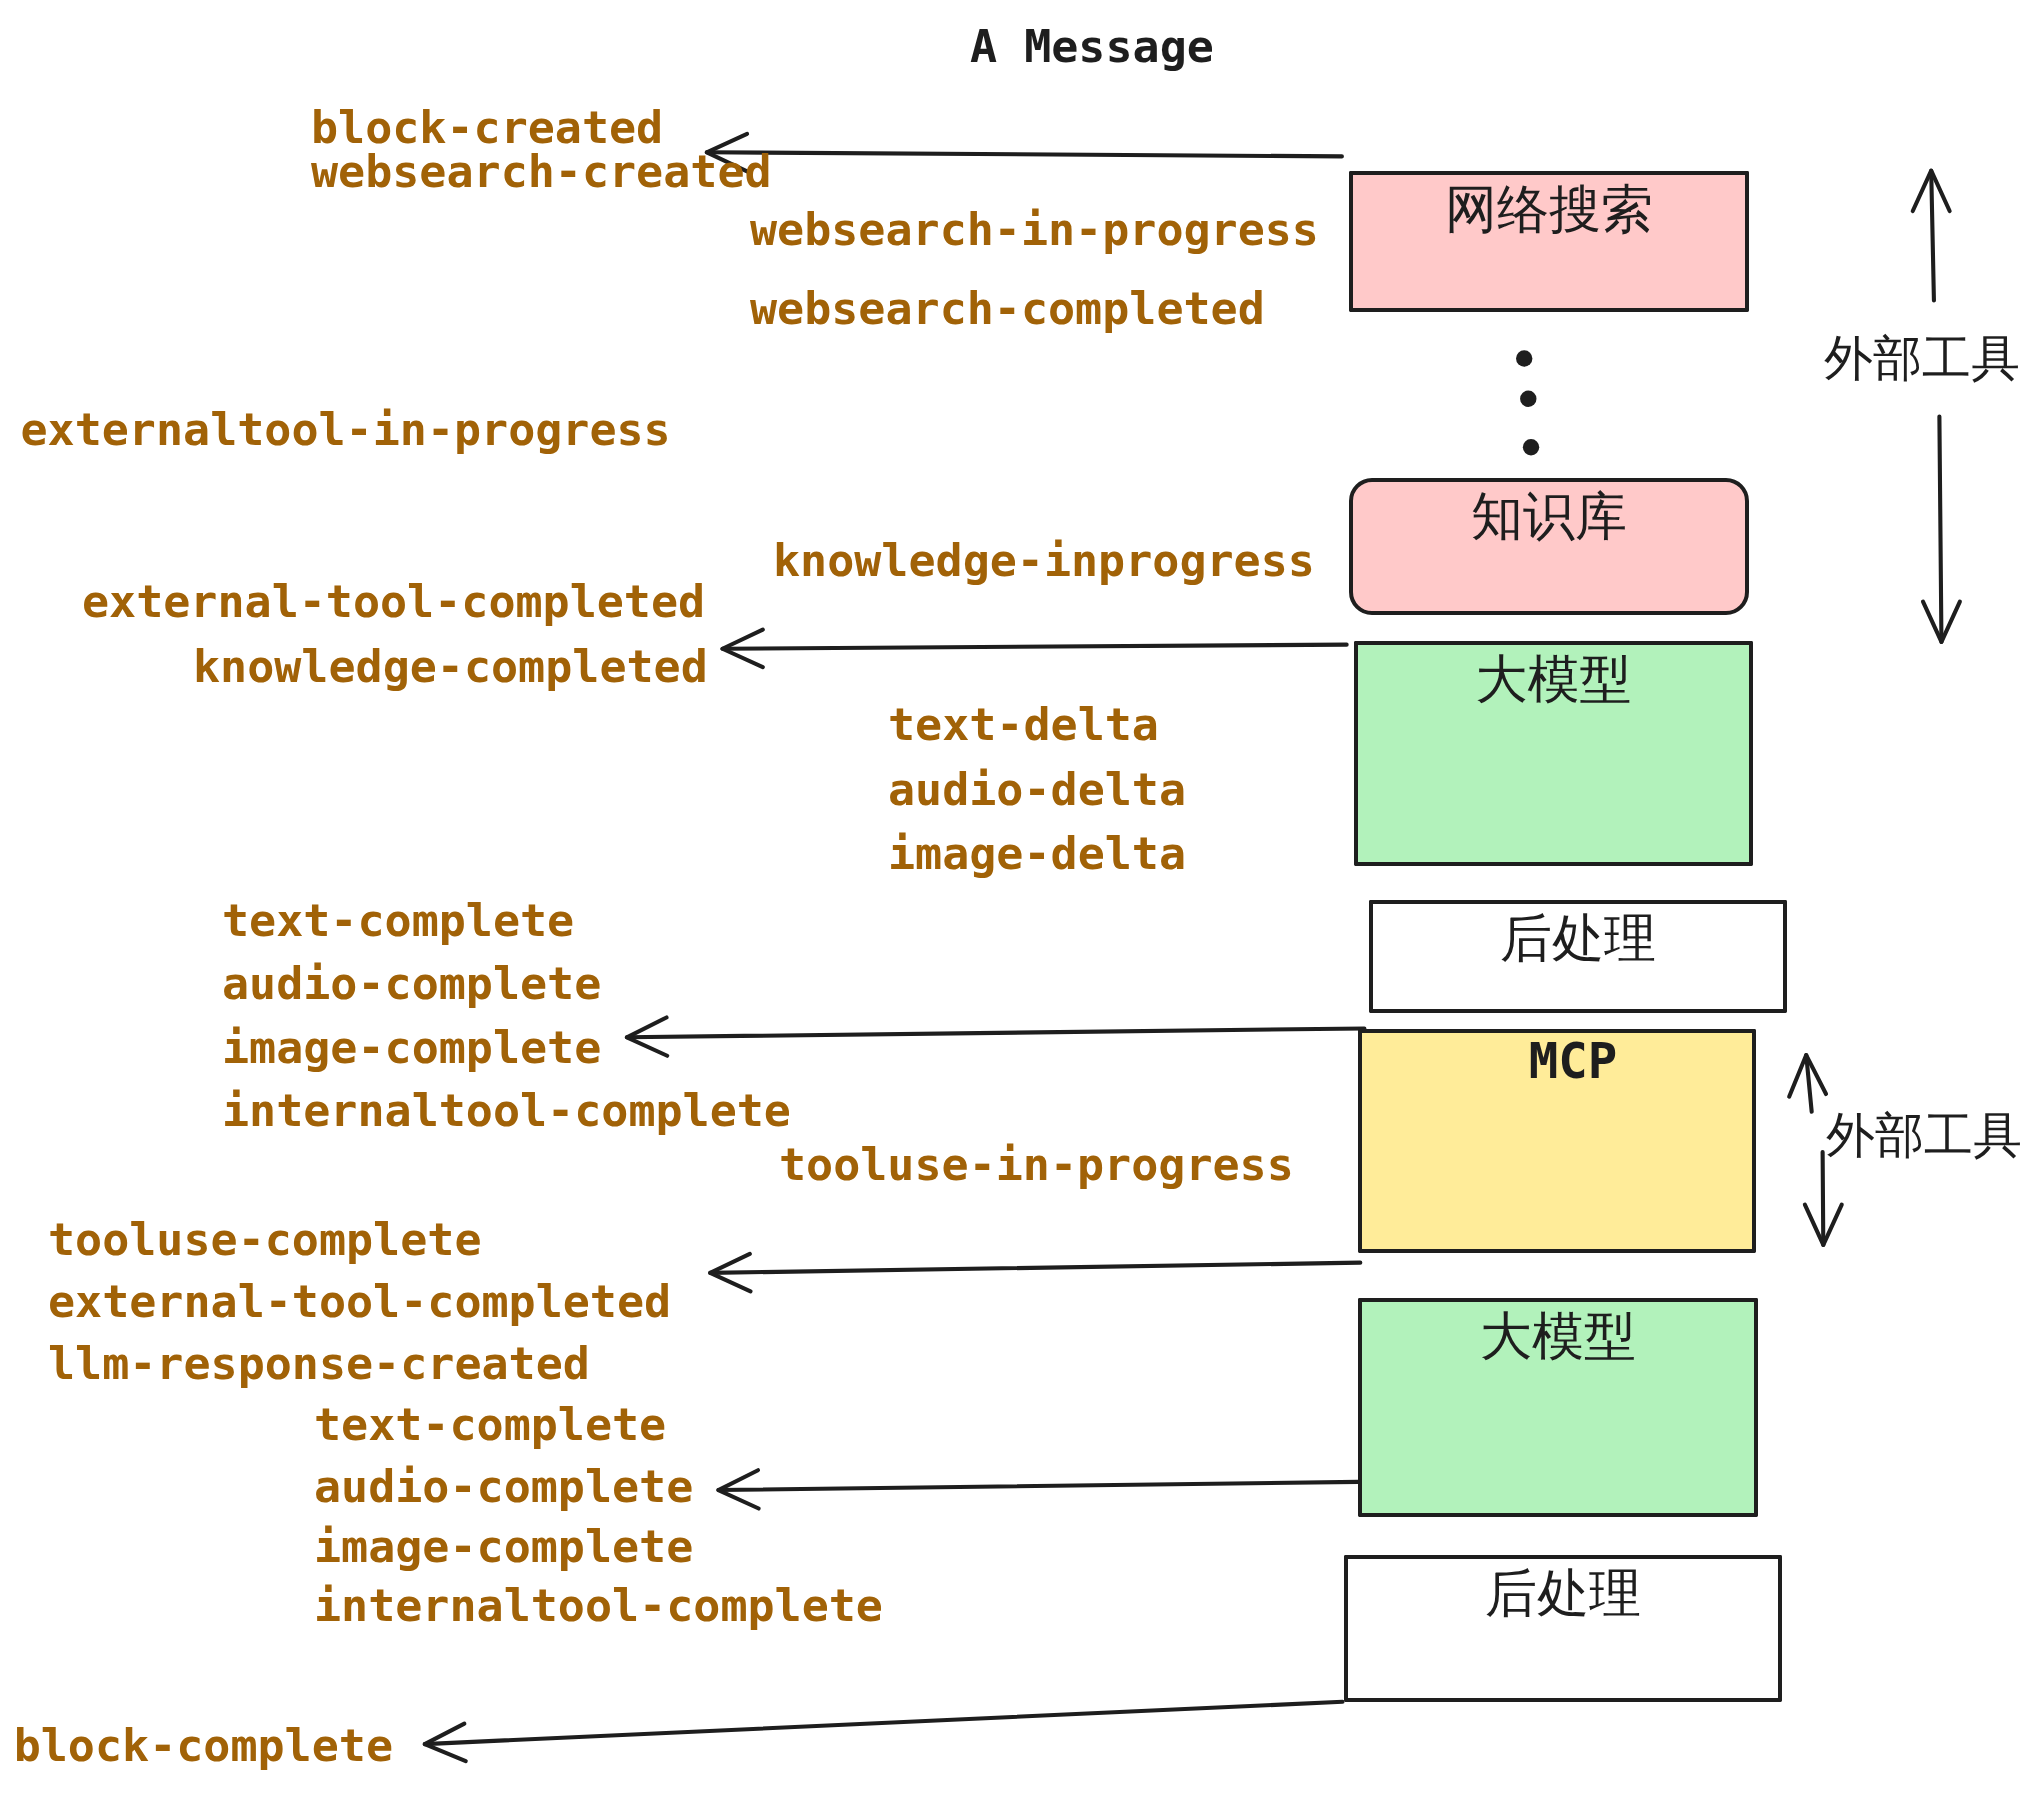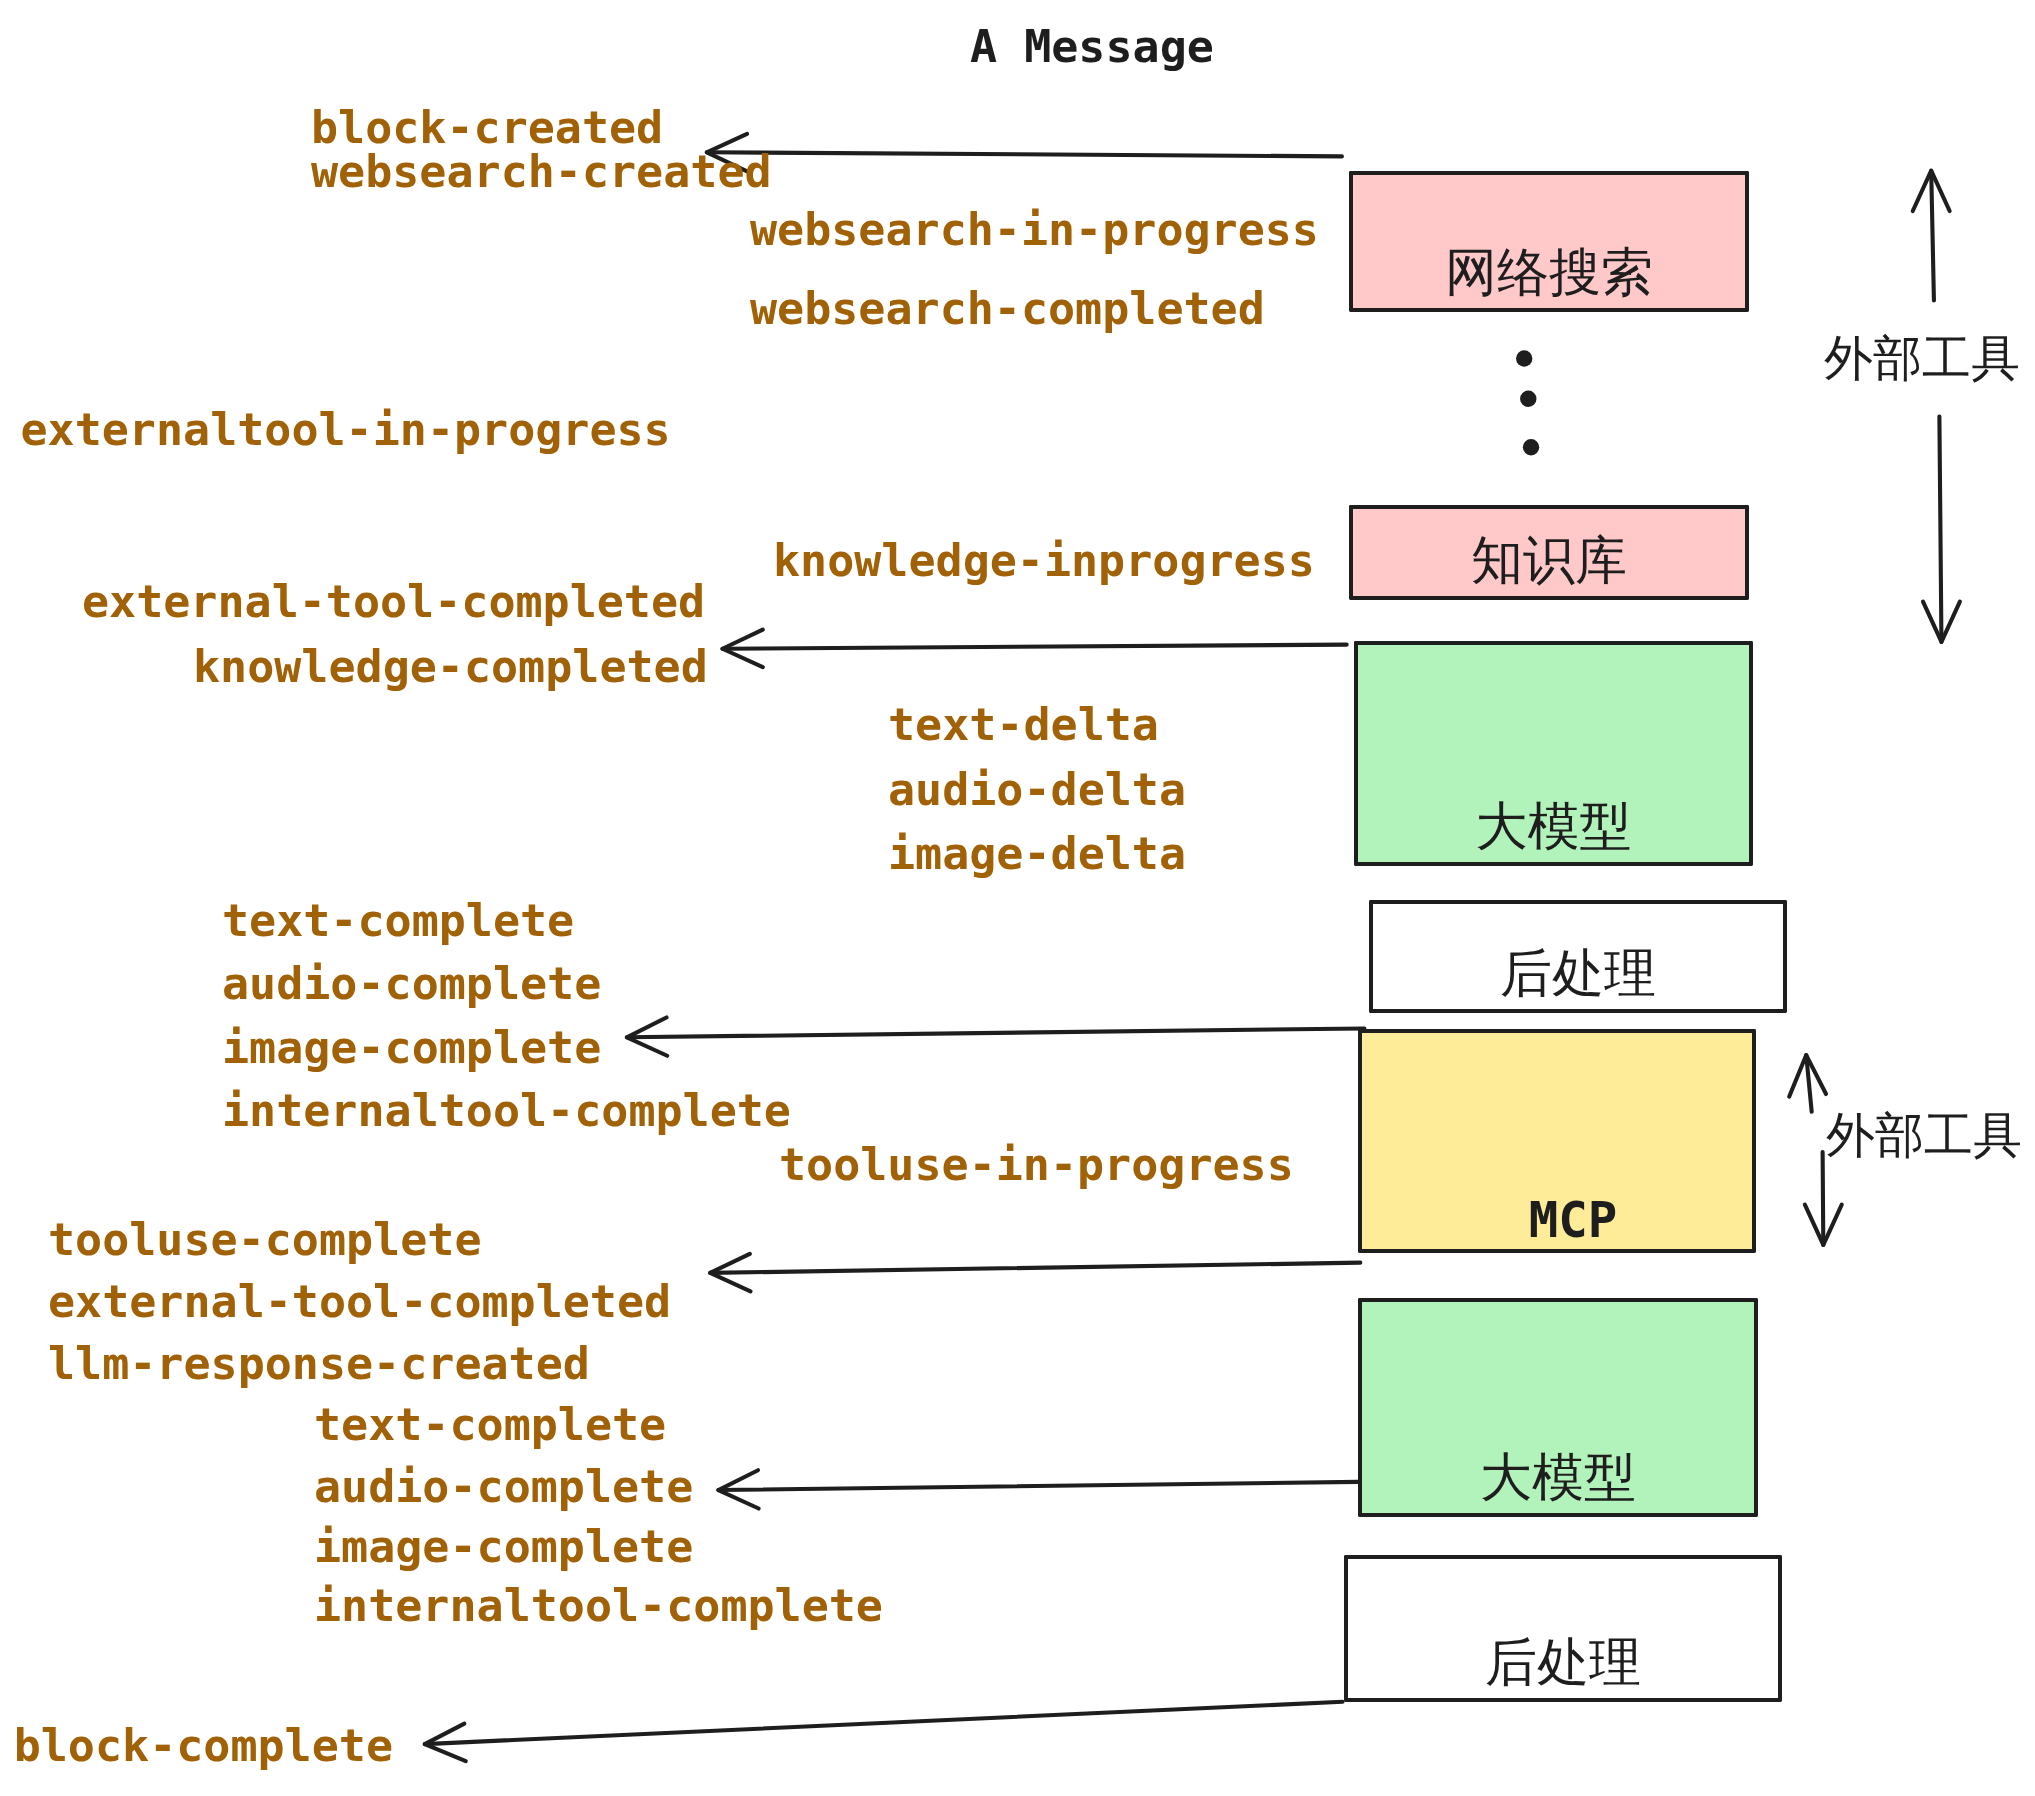--- a/index.html
+++ b/index.html
@@ -29,21 +29,21 @@
     line-height:55px;
     white-space:nowrap;
     color:#1e1e1e;
   }
   .box{
     position:absolute;
     box-sizing:border-box;
     border:4.1px solid #1e1e1e;
     border-radius:1.4px;
     display:flex;
-    align-items:flex-end;
+    align-items:flex-start;
     justify-content:center;
   }
   .box .lbl{
     font-family:"Liberation Sans", sans-serif;
     font-size:52px;
     color:#1e1e1e;
     white-space:nowrap;
   }
   .box .lbl.mono{
     font-family:"DejaVu Sans Mono", monospace;
@@ -144,21 +144,21 @@
   <div class="evt" style="left:48px;top:1336px;">llm-response-created</div>
   <div class="evt" style="left:314px;top:1397px;">text-complete</div>
   <div class="evt" style="left:314px;top:1459px;">audio-complete</div>
   <div class="evt" style="left:314px;top:1519px;">image-complete</div>
   <div class="evt" style="left:314px;top:1578px;">internaltool-complete</div>
   <div class="evt" style="left:13.7px;top:1718px;">block-complete</div>
 
   <div class="box fill-pink" style="left:1349px;top:171px;width:400px;height:141px;">
     <span class="lbl">网络搜索</span>
   </div>
-  <div class="box fill-pink" style="left:1349px;top:505px;width:400px;height:95px;">
+  <div class="box fill-pink" style="left:1349px;top:478px;width:400px;height:137px;border-radius:23px;">
     <span class="lbl">知识库</span>
   </div>
   <div class="box fill-green" style="left:1354px;top:641px;width:399px;height:225px;">
     <span class="lbl">大模型</span>
   </div>
   <div class="box fill-white" style="left:1369px;top:900px;width:418px;height:113px;">
     <span class="lbl">后处理</span>
   </div>
   <div class="box fill-yellow" style="left:1358px;top:1029px;width:398px;height:224px;">
     <span class="lbl mono">MCP</span>

